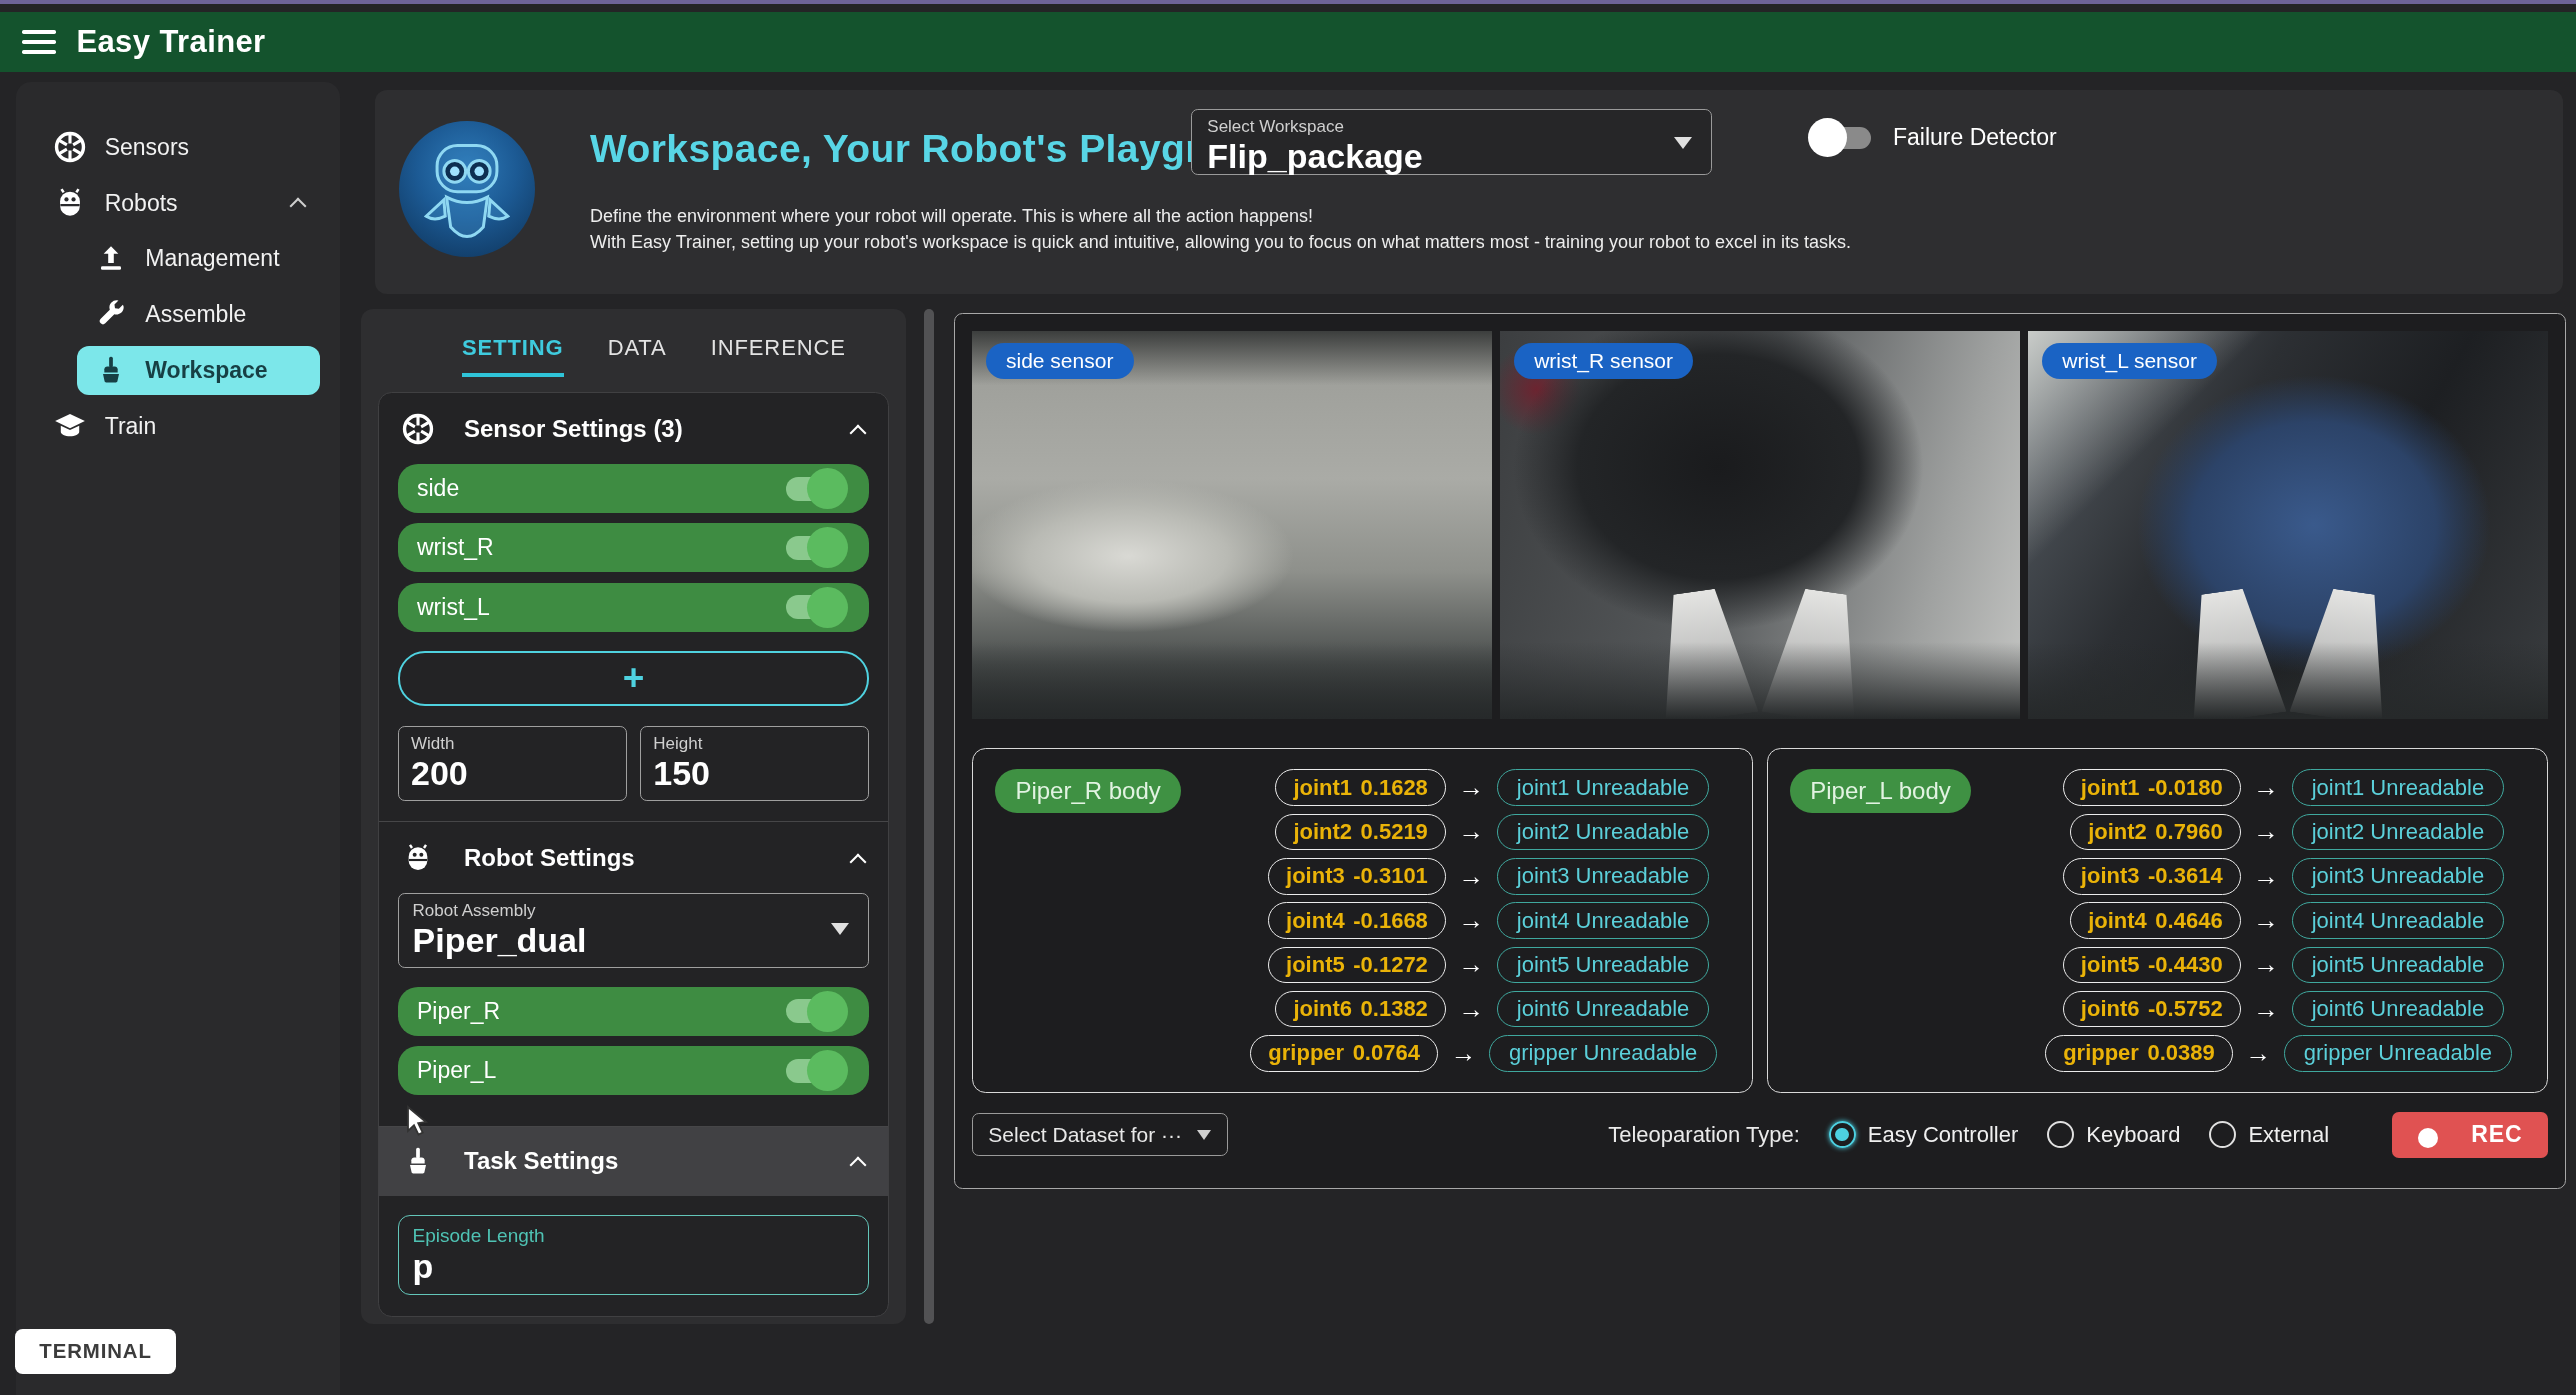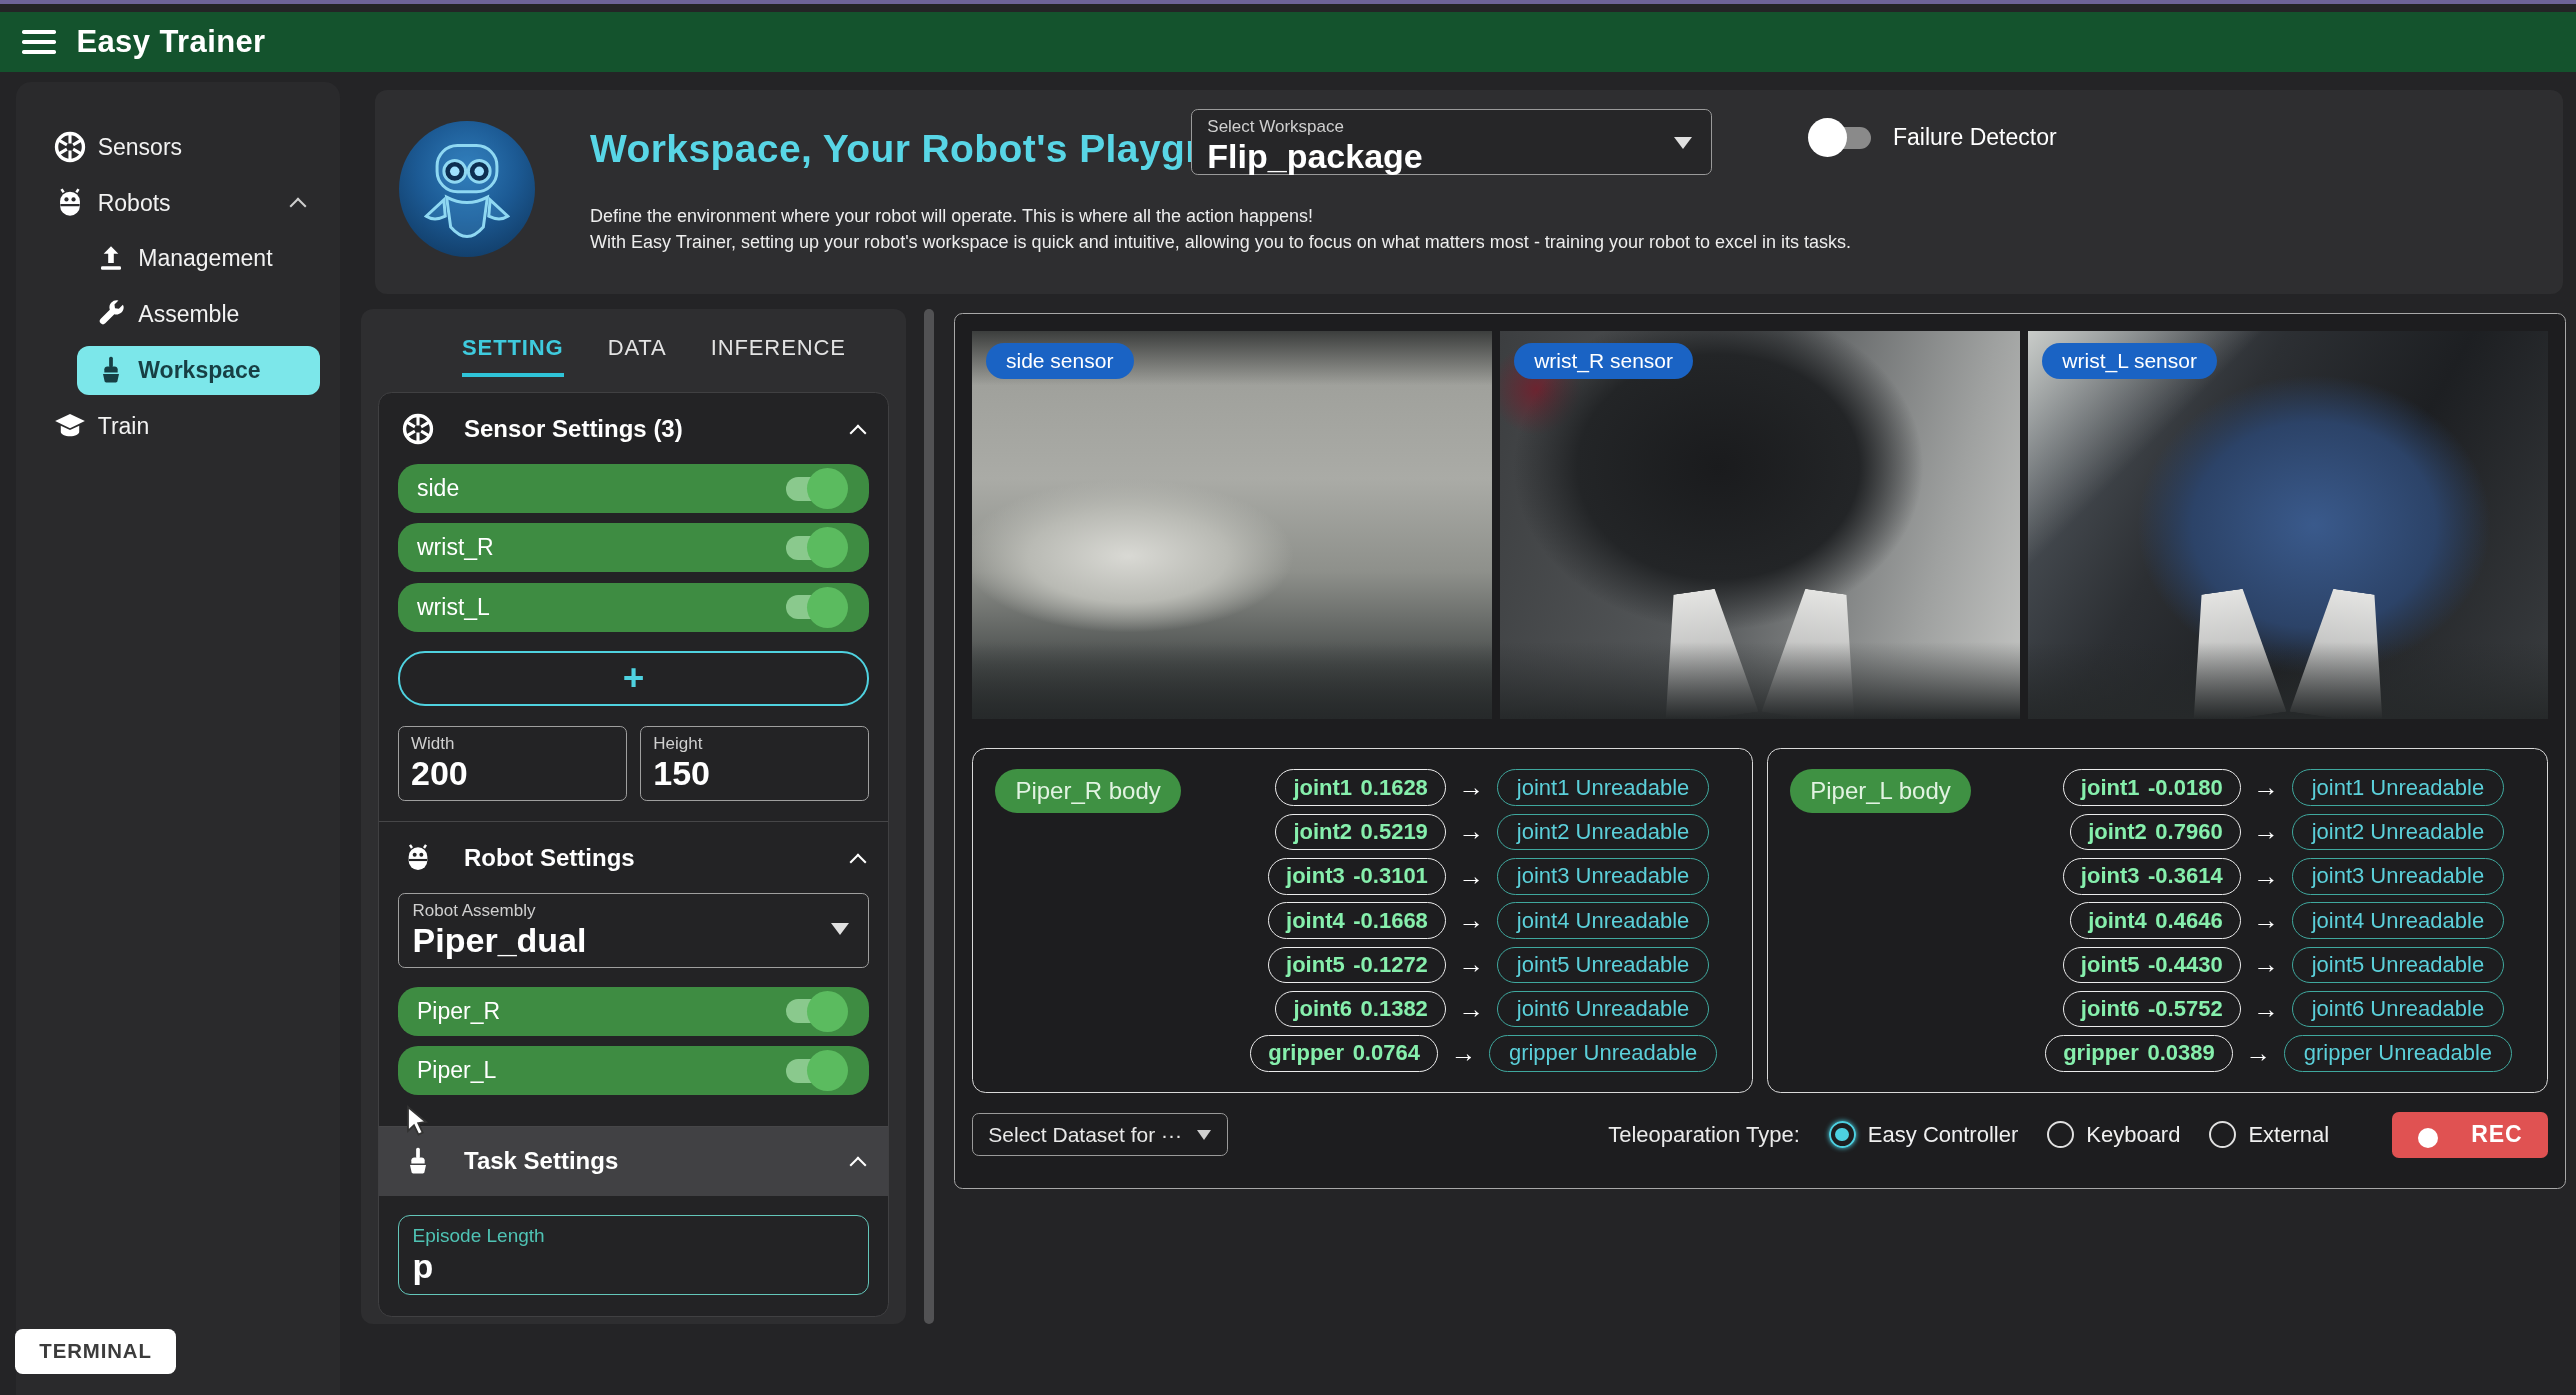--- a/index.html
+++ b/index.html
@@ -14,21 +14,21 @@
   .top-accent { position:absolute; top:0; left:0; width:100%; height:4.3px; background:#6e6398; }
   .topbar { position:absolute; top:12px; left:0; width:100%; height:60px; background:#14532d; display:flex; align-items:center; }
   .hamburger { width:34px; margin:0 0 0 22px; cursor:pointer; }
   .hamburger span { display:block; height:4.3px; background:#fff; border-radius:1.7px; margin:6px 0; }
   .app-title { font-size:31px; font-weight:bold; margin-left:20.4px; letter-spacing:0.4px; }
 
   
   .sidebar { position:absolute; left:16px; top:82px; width:324px; bottom:0; background:#2a2a2c; border-radius:15.3px 15.3px 0 0; padding-top:34px; }
   .side-item { display:flex; align-items:center; height:49px; margin:6.8px 20.4px; padding:0 15.3px; border-radius:12px; font-size:23px; color:#f2f2f2; cursor:pointer; }
   .side-item .ic { width:37px; height:37px; flex:0 0 37px; display:flex; align-items:center; justify-content:center; }
-  .side-item .lbl { margin-left:9px; }
+  .side-item .lbl { margin-left:16px; }
   .side-item.sub { margin-left:61px; }
   .side-item.active { background:#7ce7ea; color:#173f44; font-weight:bold; }
   .side-item.active svg { fill:#173f44; }
   .side-item svg { fill:#fff; }
   .chev-up { width:12px; height:12px; border-right:2.6px solid #cfcfcf; border-bottom:2.6px solid #cfcfcf; transform:rotate(-135deg); margin-left:auto; margin-top:6.8px; }
   .terminal-btn { position:absolute; left:15.3px; bottom:21px; background:#fff; color:#3c3c3c; font-weight:bold; font-size:20.4px; letter-spacing:0.9px; padding:11px 24px; border-radius:7.7px; cursor:pointer; }
 
   
   .header-panel { position:absolute; left:375px; top:90px; width:2188px; height:204px; background:#2e2e30; border-radius:12px; }
   .avatar { position:absolute; left:24px; top:31px; width:136px; height:136px; border-radius:50%;
@@ -91,21 +91,21 @@
   .gf-l { left:30%; transform:rotate(-8deg); }
   .gf-r { right:30%; transform:rotate(8deg); }
   .cam-shade-bottom { position:absolute; left:0; right:0; bottom:0; height:77px; background:linear-gradient(180deg, rgba(30,32,33,0), #26292a); }
 
   .joint-panels { display:flex; gap:13.6px; margin-top:29px; }
   .joint-card { flex:1; border:1.7px solid #d9d9d9; border-radius:13.6px; padding:20.4px 22px; display:flex; }
   .body-col { width:217px; }
   .body-pill { display:inline-block; background:#3f9143; color:#e2f3e2; font-size:24px; padding:7.7px 20.4px; border-radius:24px; }
   .rows-col { flex:1; display:flex; flex-direction:column; gap:7.7px; }
   .jrow { display:grid; grid-template-columns:minmax(213px,auto) 51px auto; align-items:center; }
-  .jpill { justify-self:end; border:1.7px solid #ececec; color:#86efac; font-weight:bold; font-size:22px; padding:4.3px 17px; border-radius:22px; white-space:nowrap; }
+  .jpill { justify-self:end; border:1.7px solid #ececec; color:#eab308; font-weight:bold; font-size:22px; padding:4.3px 17px; border-radius:22px; white-space:nowrap; }
   .jpill .jname { margin-right:8.5px; }
   .jarrow { justify-self:center; font-size:25.6px; color:#fff; }
   .spill { justify-self:start; border:1.7px solid #3fa89e; color:#5bd0da; font-size:22px; padding:4.3px 19px; border-radius:22px; white-space:nowrap; }
 
   .bottom-bar { display:flex; align-items:center; margin-top:19px; }
   .dataset-select { display:flex; align-items:center; gap:15.3px; border:1.7px solid #9a9a9a; border-radius:6.8px; padding:8.5px 15.3px; font-size:21px; color:#e8e8e8; cursor:pointer; }
   .small-caret { width:0; height:0; border-left:7.7px solid transparent; border-right:7.7px solid transparent; border-top:10.2px solid #d0d0d0; }
   .teleop { display:flex; align-items:center; gap:29px; margin-left:auto; }
   .teleop-label { font-size:22px; color:#eaeaea; }
   .radio-opt { display:flex; align-items:center; gap:12px; font-size:22px; color:#f0f0f0; cursor:pointer; }

